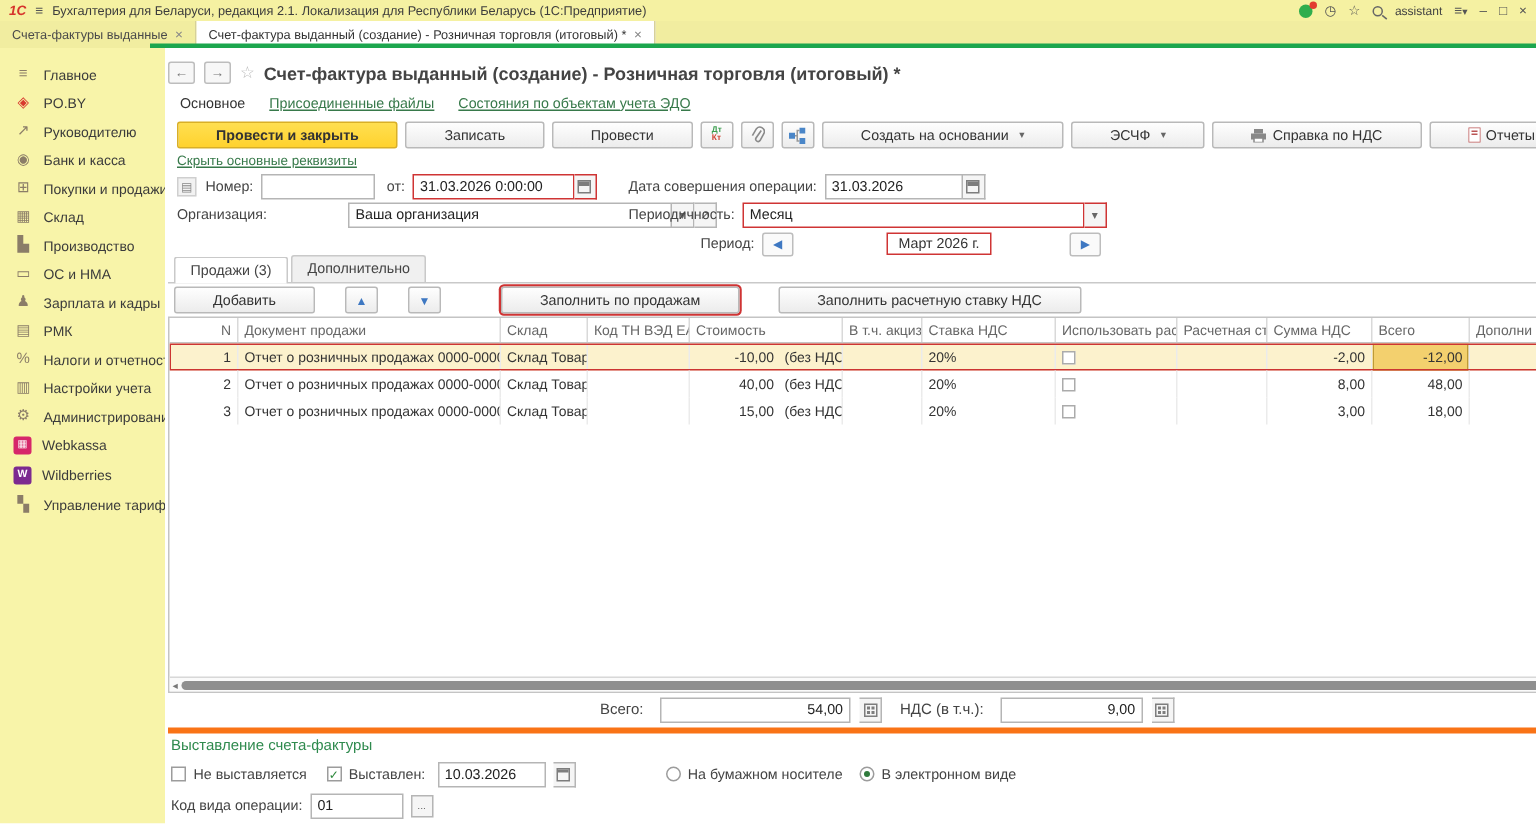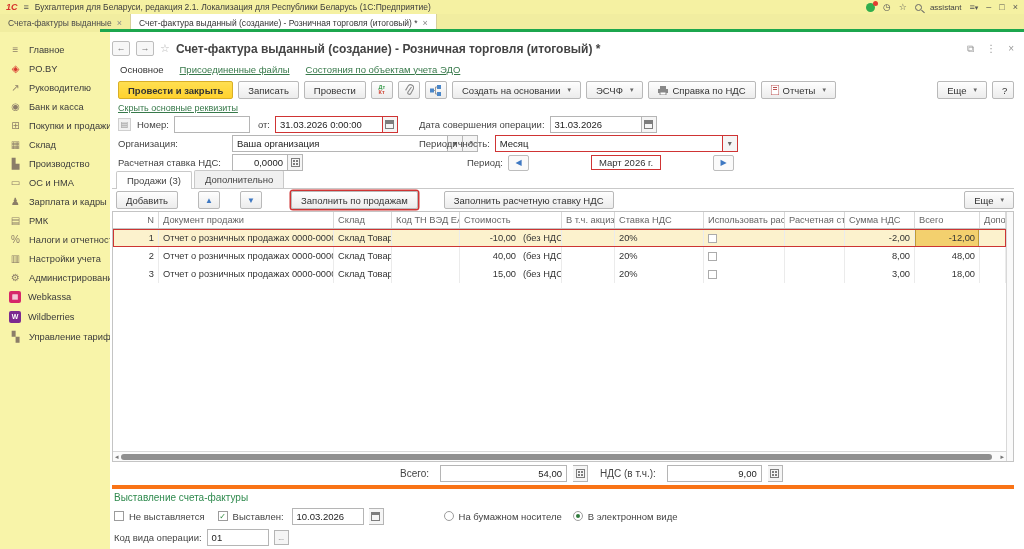--- a/index.html
+++ b/index.html
@@ -49,21 +49,21 @@
   .fhead-right { margin-left:auto; display:flex; gap:12px; color:#999; font-size:10px; align-items:center; }
 
   
   .navlinks { height:18px; display:flex; align-items:center; gap:16px; padding-left:8px; }
   .navlinks .cur { color:#333; font-size:9.5px; }
   .lnk { color:#37794a; font-size:9.5px; text-decoration:underline; cursor:pointer; }
 
   
   .toolbar { height:24px; display:flex; align-items:center; gap:5px; padding-left:6px; }
   .btn { height:18px; border:1px solid #b9b9b9; border-radius:2px; background:linear-gradient(#fefefe,#ececec);
-    font-size:9.5px; color:#333; padding:0 9px; display:inline-flex; align-items:center; gap:4px; cursor:pointer; white-space:nowrap; }
+    font-size:9.5px; color:#333; padding:0 25px; display:inline-flex; align-items:center; gap:4px; cursor:pointer; white-space:nowrap; }
   .btn.primary { background:linear-gradient(#ffdf51,#ffd22e); border-color:#d9af27; font-weight:bold; }
   .btn.icon { width:22px; padding:0; justify-content:center; }
   .dd::after { content:"▾"; font-size:7px; color:#666; margin-left:3px; }
   .dtkt { display:flex; flex-direction:column; font-size:5.5px; line-height:5px; font-weight:bold; font-style:normal; }
   .dtkt .d { color:#3c9e4f; } .dtkt .k { color:#cf4433; }
   .tb-spacer { flex:1; }
   .qbtn { width:22px; }
 
   
   .hidelink { height:12px; padding-left:6px; }
@@ -328,27 +328,20 @@
         <span class="inp" style="width:216px;">Ваша организация</span>
         <span class="sidebtn">▾</span>
         <span class="sidebtn">↗</span>
       </div>
       <div class="frow" style="left:307px; top:21px;">
         <span class="lab">Периодичность:</span>
         <span class="inp red" style="width:228px;">Месяц</span>
         <span class="sidebtn" style="border-color:#cf3434;">▾</span>
       </div>
 
-      <div class="frow" style="left:6px; top:40px;">
-        <span class="lab" style="width:109px;">Расчетная ставка НДС:</span>
-        <span class="inp" style="width:56px; justify-content:flex-end;">0,0000</span>
-        <span class="sidebtn">
-            <i class="icalc"></i>
-          </span>
-      </div>
       <div class="frow" style="left:307px; top:40px;margin-left:48px;">
         <span class="lab">Период:</span>
         <span class="arrbtn">◀</span>
         <span class="period-val" style="margin-left:62px;">Март 2026 г.</span>
         <span class="arrbtn" style="margin-left:52px;">▶</span>
       </div>
     </div>
 
     <div class="tabs2">
       <span class="tab2 active">Продажи (3)</span>
@@ -356,21 +349,21 @@
     </div>
 
     <div class="cmdbar">
       <span class="btn">Добавить</span>
       <span class="btn icon">
           <span class="arr2">▲</span>
         </span>
       <span class="btn icon">
           <span class="arr2">▼</span>
         </span>
-      <span class="btn redhl" style="margin-left:9px;">Заполнить по продажам</span>
+      <span class="btn redhl" style="margin-left:20px;">Заполнить по продажам</span>
       <span class="btn" style="margin-left:6px;">Заполнить расчетную ставку НДС</span>
       <span class="tb-spacer"></span>
       <span class="btn dd">Еще</span>
     </div>
 
     <div class="tablewrap">
       <div class="tcols">
         <div class="trow head">
           <div class="tr-num">N</div>
           <div>Документ продажи</div>

